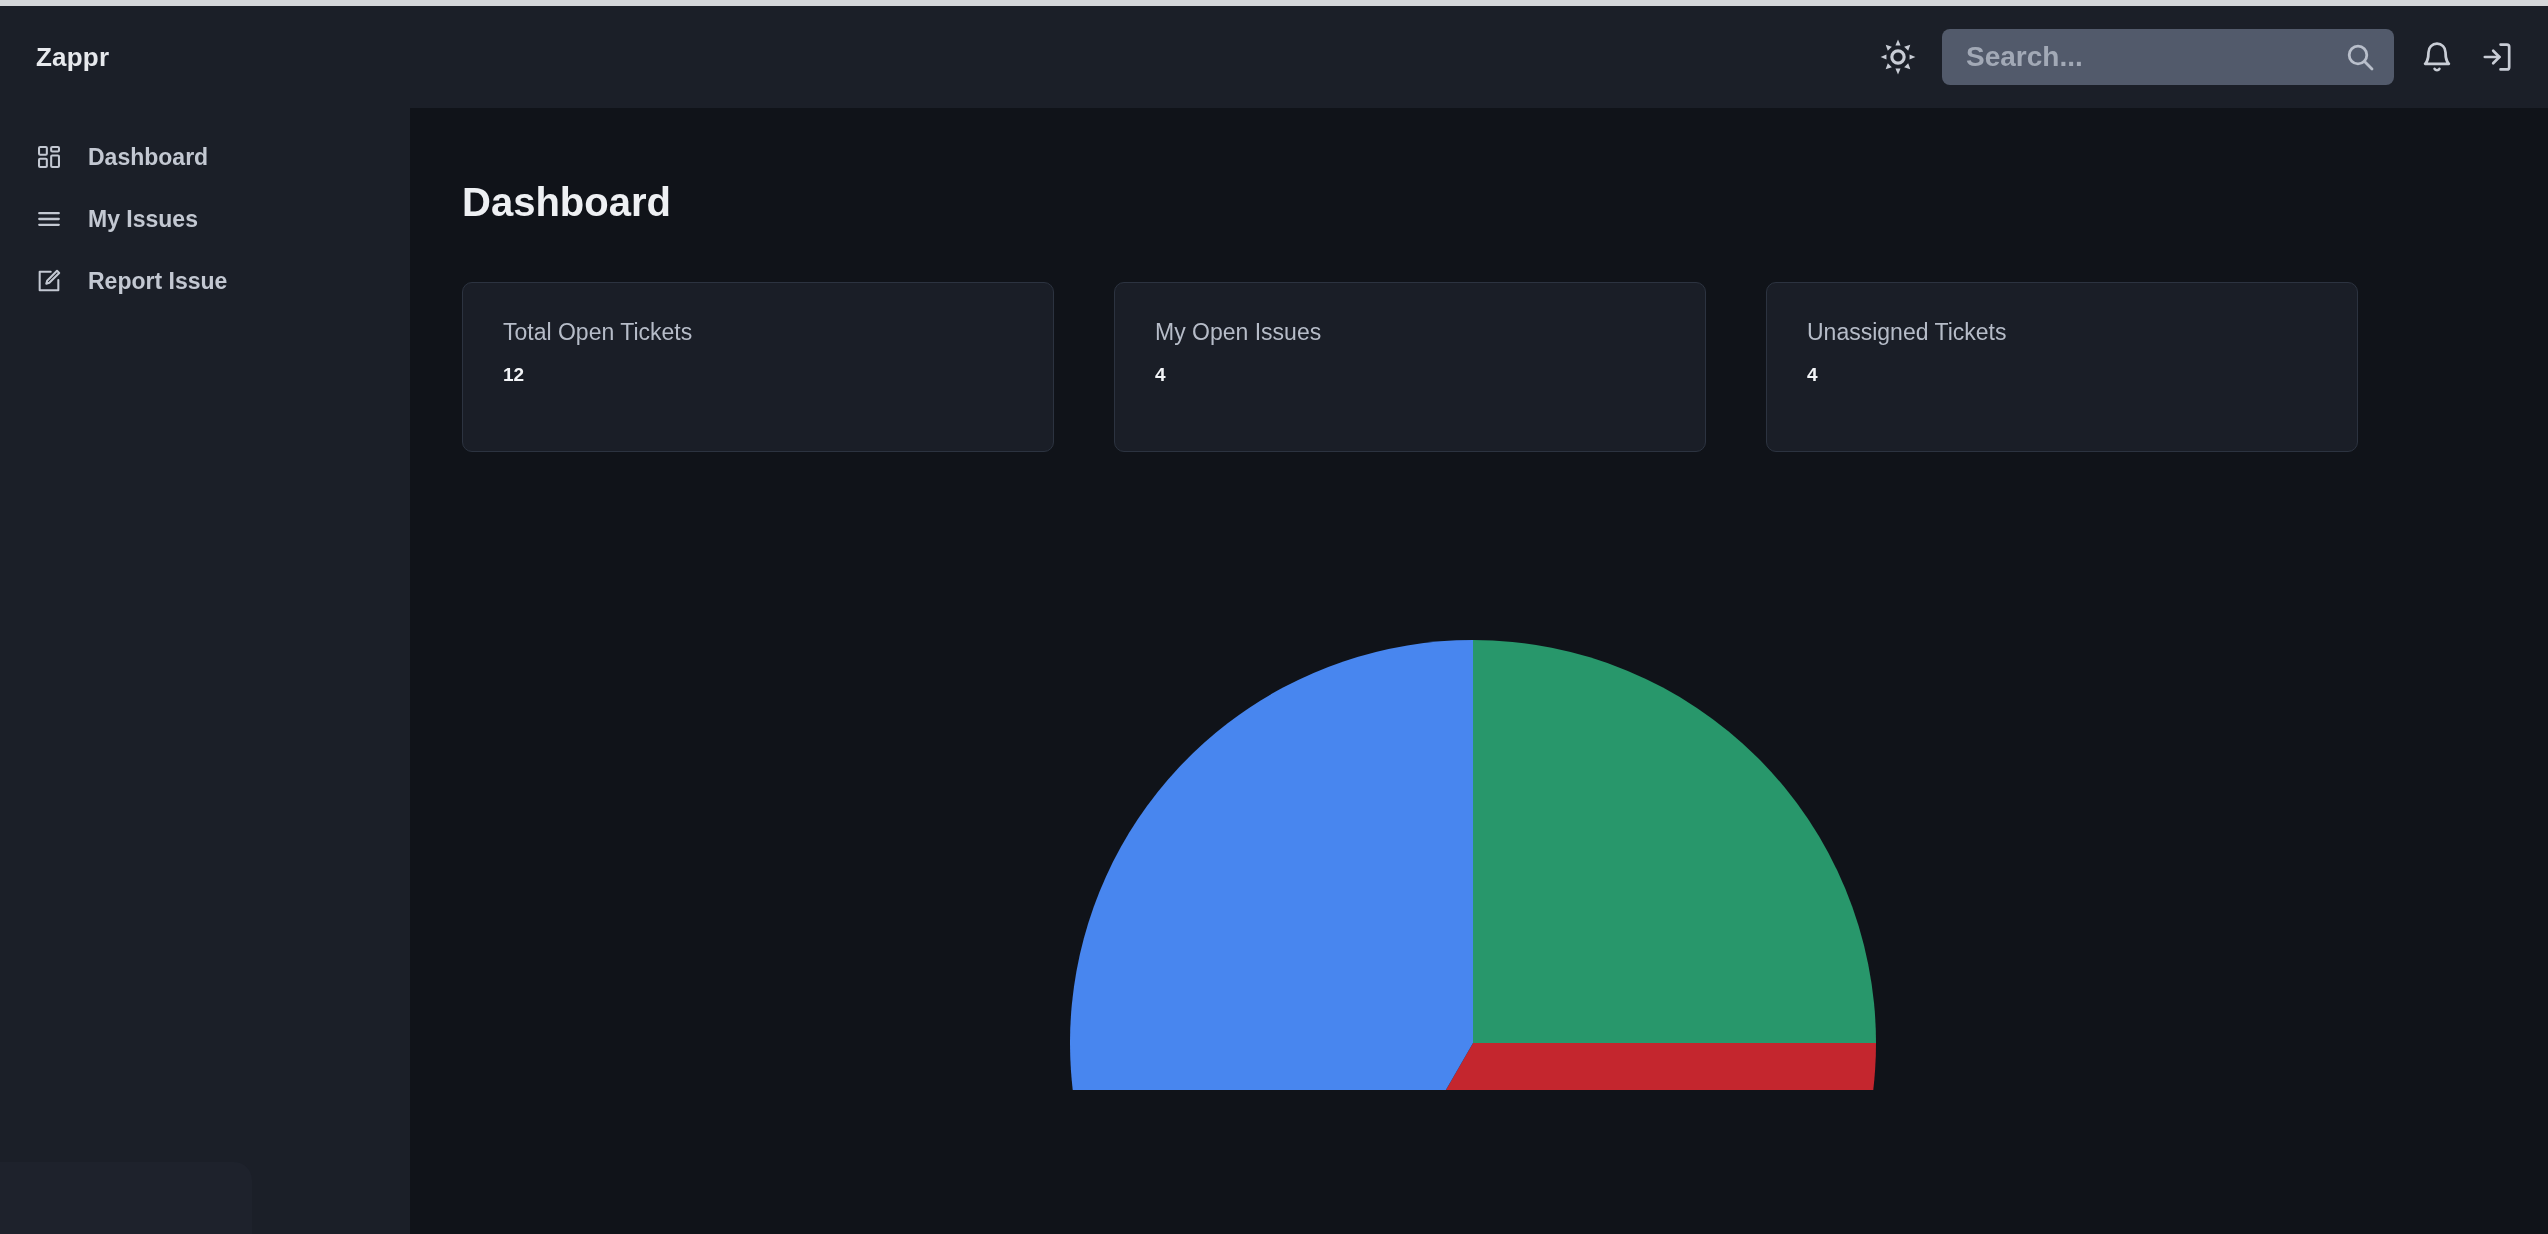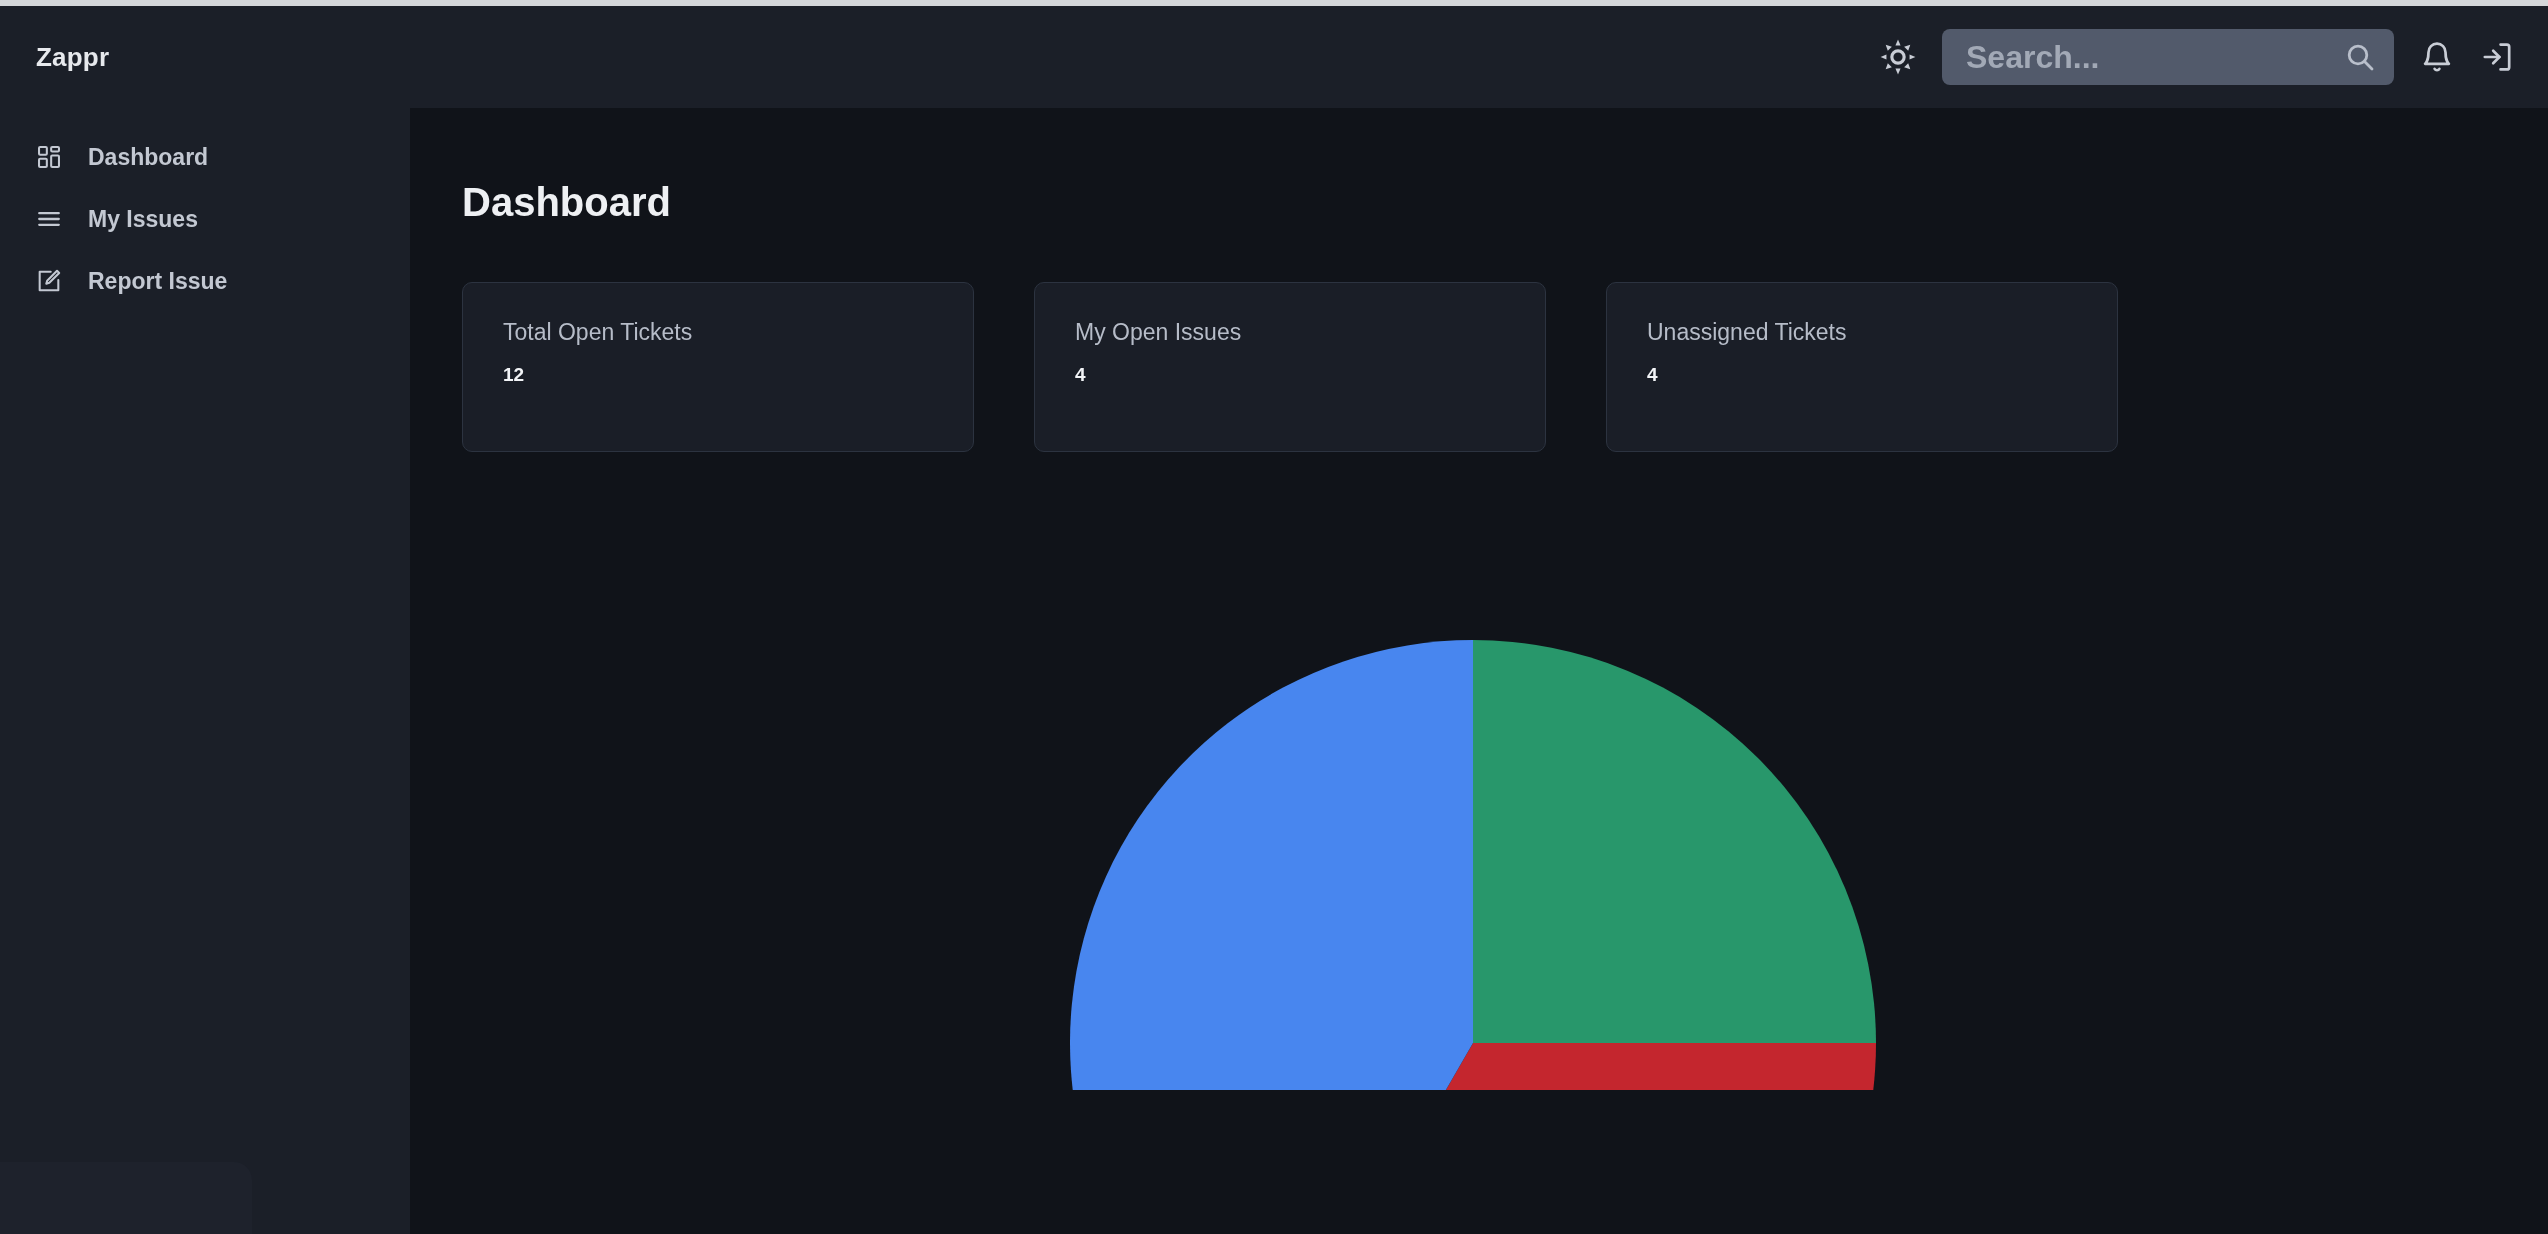--- a/index.html
+++ b/index.html
@@ -42,21 +42,21 @@
     width: 452px; height: 56px;
     background: #525a6b;
     border-radius: 8px;
     display: flex; align-items: center;
   }
   .search-wrap input {
     width: 100%; height: 100%;
     background: transparent; border: none; outline: none;
     padding: 0 60px 0 24px;
     font-family: "Liberation Sans", sans-serif;
-    font-size: 32px; font-weight: bold;
+    font-size: 28px; font-weight: bold;
     color: #e7e9ed;
   }
   .search-wrap input::placeholder { color: #a2a9b6; font-weight: bold; }
   .search-icon-holder {
     position: absolute; right: 18px; top: 50%; transform: translateY(-50%);
     color: #b9bfcb; display: flex;
   }
 
   
   .sidebar {
@@ -88,21 +88,21 @@
   .page-title {
     margin: 72px 0 0 52px;
     font-size: 40px; font-weight: bold; color: #eef0f3;
   }
 
   .cards {
     display: flex; gap: 60px;
     margin: 57px 0 0 52px;
   }
   .card {
-    width: 512px; height: 170px;
+    width: 592px; height: 170px;
     background: #1a1e27;
     border: 1px solid #2c3340;
     border-radius: 10px;
     padding: 36px 40px 0 40px;
   }
   .card-label { font-size: 23px; color: #b6bcc8; font-weight: normal; }
   .card-value { font-size: 19px; font-weight: bold; color: #f2f4f7; margin-top: 18px; }
 
   
   .chart-area { position: relative; width: 2138px; height: 640px; }

